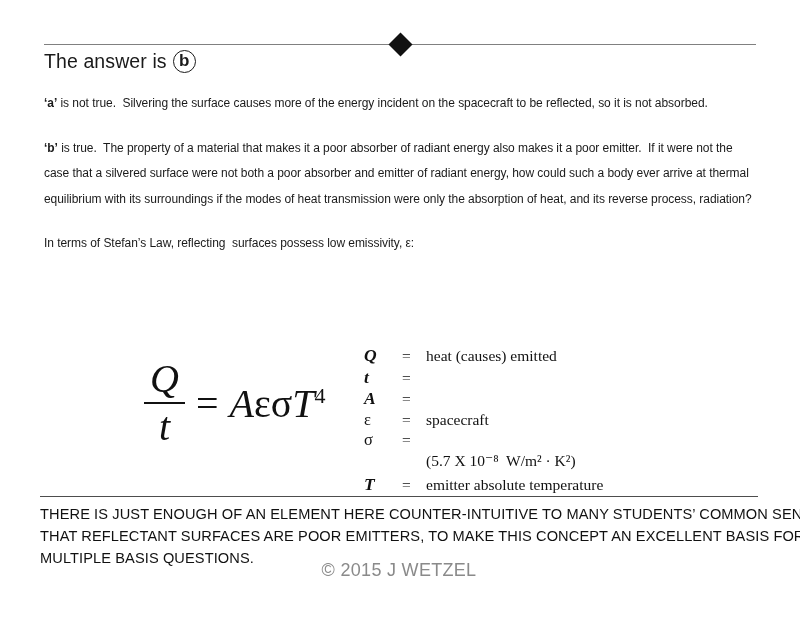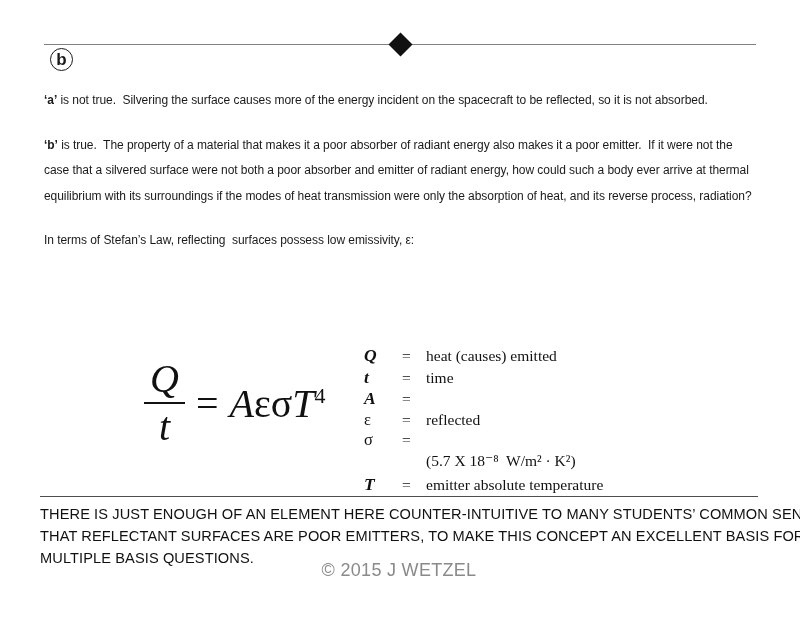--- a/index.html
+++ b/index.html
@@ -222,20 +222,21 @@
 <div class="page">
 
   <div class="top-rule-wrap">
     <div class="top-rule"></div>
     <div class="diamond"></div>
   </div>
 
   <div class="content">
 
     <div class="answer-line">
+      <span class="lbl">The answer is</span>
       <span class="circle-b">b</span>
     </div>
 
     <p class="para tight"><b>‘a’</b><span> is not true.  Silvering the surface causes more of the energy incident on the spacecraft to be reflected, so it is not absorbed.</span></p>
 
     <p class="para tight"><b>‘b’</b><span> is true.  The property of a material that makes it a poor absorber of radiant energy also makes it a poor emitter.  If it were not the case that a silvered surface were not both a poor absorber and emitter of radiant energy, how could such a body ever arrive at thermal equilibrium with its surroundings if the modes of heat transmission were only the absorption of heat, and its reverse process, radiation?</span></p>
 
     <p class="para tight"><span>In terms of Stefan’s Law, reflecting  surfaces possess low emissivity, ε:</span></p>
 
   </div>
@@ -256,43 +257,42 @@
 
       <div class="legend-row">
         <span class="legend-sym">Q</span>
         <span class="legend-eq">=</span>
         <span class="legend-desc">heat (causes) emitted</span>
       </div>
 
       <div class="legend-row">
         <span class="legend-sym">t</span>
         <span class="legend-eq">=</span>
-        <span class="legend-desc">time</span>
       </div>
 
       <div class="legend-row">
         <span class="legend-sym">A</span>
         <span class="legend-eq">=</span>
       </div>
 
       <div class="legend-row">
         <span class="legend-sym upright">ε</span>
         <span class="legend-eq">=</span>
-        <span class="legend-desc">reflected</span>
+        <span class="legend-desc">spacecraft</span>
       </div>
 
       <div class="legend-row">
         <span class="legend-sym upright">σ</span>
         <span class="legend-eq">=</span>
       </div>
 
       <div class="legend-row cont">
         <span class="legend-sym"></span>
         <span class="legend-eq"></span>
-        <span class="legend-desc">(5.7 X 18⁻⁸  W/m² · K²)</span>
+        <span class="legend-desc">(5.7 X 10⁻⁸  W/m² · K²)</span>
       </div>
 
       <div class="legend-row spaced">
         <span class="legend-sym">T</span>
         <span class="legend-eq">=</span>
         <span class="legend-desc">emitter absolute temperature</span>
       </div>
 
     </div>
   </div>

